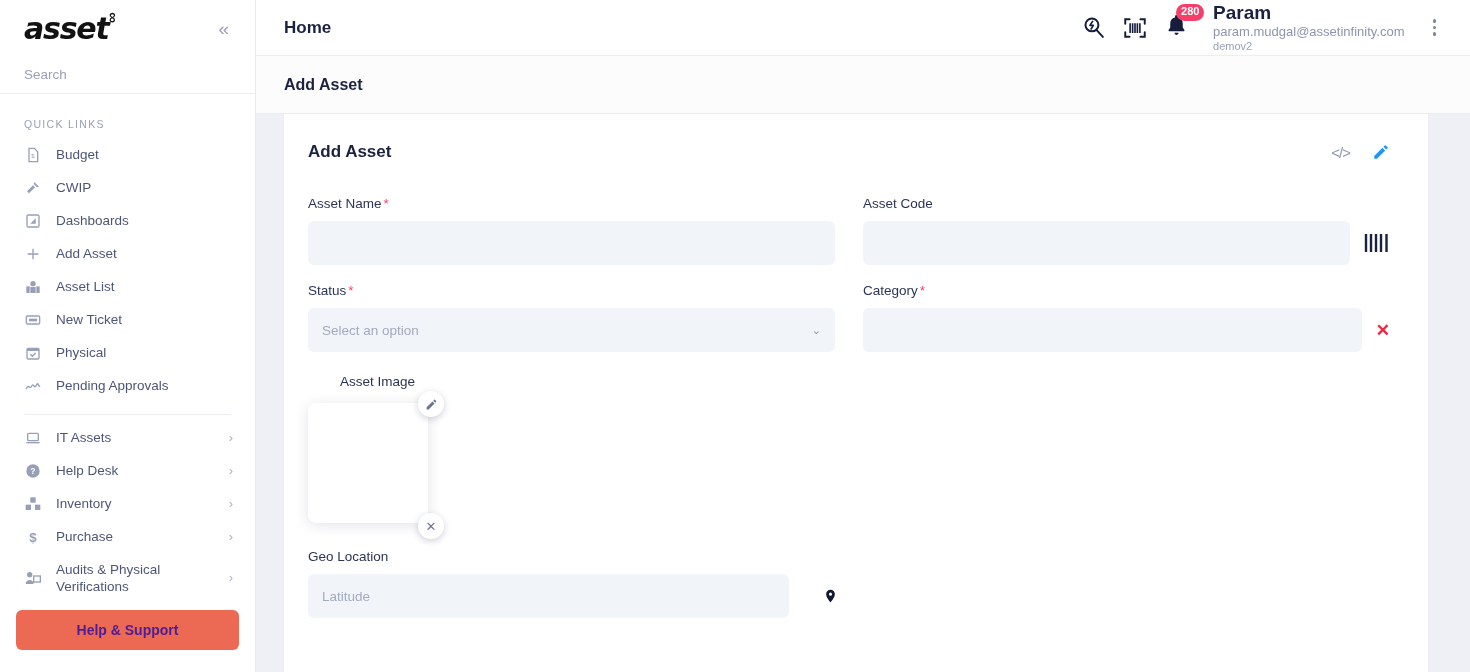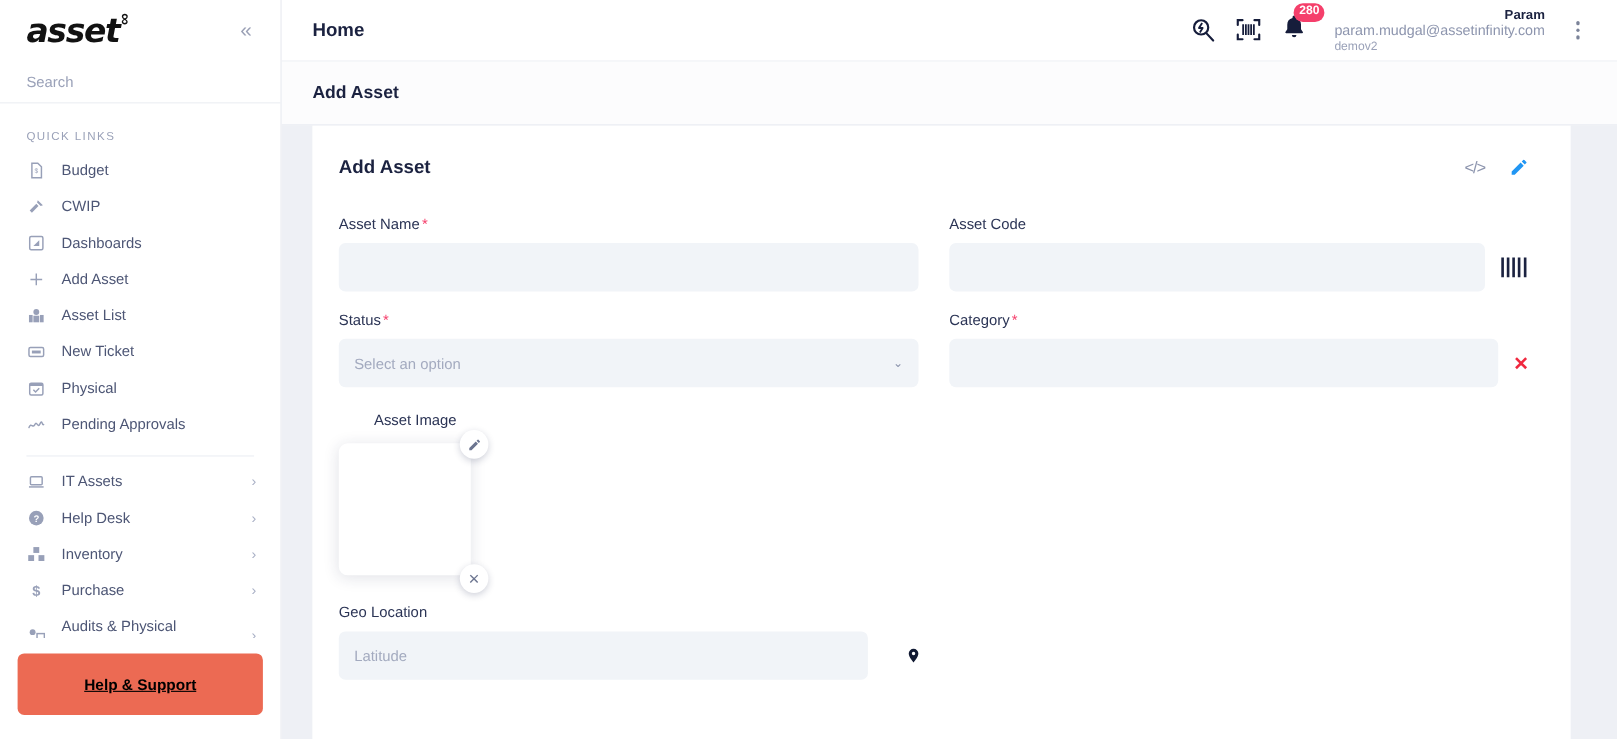--- a/index.html
+++ b/index.html
@@ -62,42 +62,42 @@
     width: 18px; height: 18px; flex: 0 0 18px;
     display: flex; align-items: center; justify-content: center;
     color: #98a0b8;
   }
   .nav-ico svg { width: 16px; height: 16px; fill: currentColor; }
   .nav-label { flex: 1; line-height: 1.28; }
   .nav-chev { color: #aab1c6; font-size: 13px; line-height: 1; }
   .nav-divider { height: 1px; background: #eceef3; margin: 12px 24px 6px; }
   .sb-bottom { padding: 14px 16px 22px; }
   .help-btn {
-    width: 100%; height: 56px; border: none; border-radius: 6px;
-    background: #ec6a53; color: #000000; font-size: 14px; font-weight: 700;
-    cursor: pointer; font-family: "Liberation Sans", sans-serif; text-decoration: underline;
+    width: 100%; height: 40px; border: none; border-radius: 6px;
+    background: #ec6a53; color: #4c1d95; font-size: 14px; font-weight: 700;
+    cursor: pointer; font-family: "Liberation Sans", sans-serif;
   }
 
   
   .main { flex: 1; display: flex; flex-direction: column; min-width: 0; background: #f0f2f6; }
   .topbar {
     height: 56px; background: #fff; display: flex; align-items: center;
     padding: 0 26px 0 28px; border-bottom: 1px solid #eceef3; flex: 0 0 56px;
   }
   .topbar-title { font-size: 17px; font-weight: 700; color: #1b2240; flex: 1; }
   .topbar-right { display: flex; align-items: center; gap: 16px; }
   .ticon { cursor: pointer; display: flex; align-items: center; color: #161d3b; }
   .bell-wrap { position: relative; cursor: pointer; padding-right: 2px; }
   .badge {
     position: absolute; top: -9px; left: 12px; background: #f53f6b; color: #fff;
     font-size: 11px; font-weight: 700; border-radius: 9px;
     padding: 1px 5px 2px; line-height: 1.25; min-width: 26px; text-align: center;
   }
   .user-block { margin-left: 6px; line-height: 1.22; }
-  .user-name { font-size: 12px; font-weight: 700; color: #1b2240; text-align: right; }
+  .user-name { font-size: 19px; font-weight: 700; color: #1b2240; }
   .user-email { font-size: 13px; color: #8d95ae; }
   .user-org { font-size: 11px; color: #9aa1b8; }
   .kebab {
     display: flex; flex-direction: column; gap: 3px; cursor: pointer;
     padding: 4px 8px; margin-left: 4px;
   }
   .kebab span { width: 3.5px; height: 3.5px; border-radius: 50%; background: #7b8399; }
 
   .subbar {
     height: 58px; background: #fcfcfd; display: flex; align-items: center;

